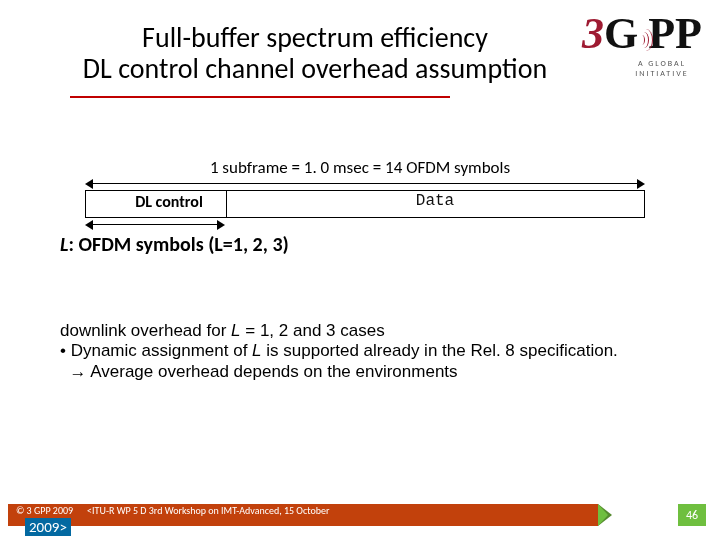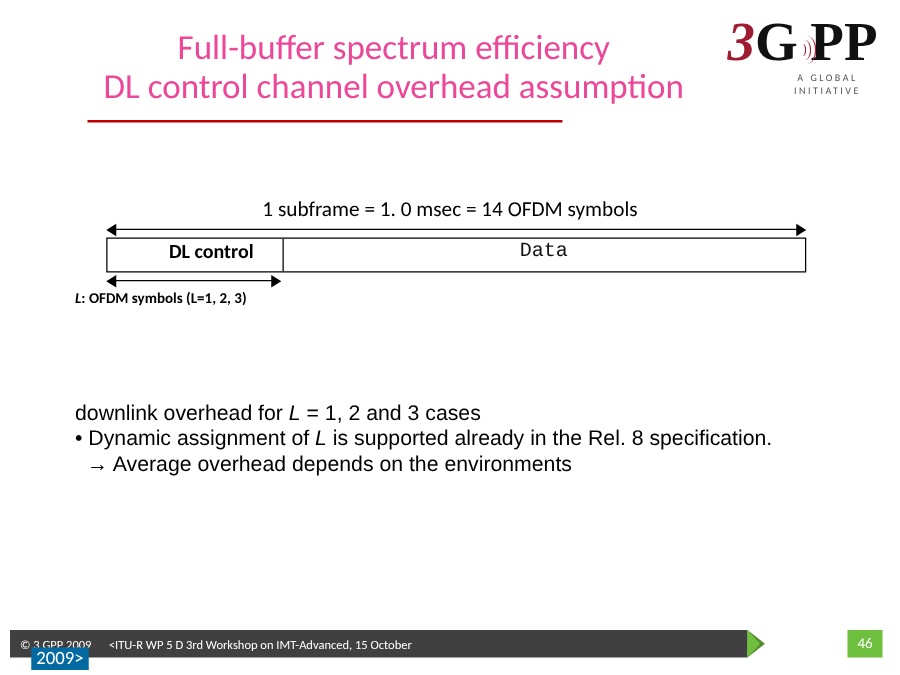--- a/index.html
+++ b/index.html
@@ -1,21 +1,21 @@
 <!DOCTYPE html>
 <html><head>
 <meta charset="utf-8">
 <style>
   * { margin: 0; padding: 0; box-sizing: border-box; }
   html, body { width: 720px; height: 540px; font-family: Calibri, Arial, sans-serif; background: #fff; color: #000; overflow: hidden; }
   .slide { position: relative; width: 720px; height: 540px; }
 
   
   .title-wrap { position: absolute; top: 22px; left: 60px; width: 510px; text-align: center; }
-  .title-wrap h1 { font-size: 28px; font-weight: 400; line-height: 1.12; color: #ec4899; }
+  .title-wrap h1 { font-size: 28px; font-weight: 400; line-height: 1.12; color: #000000; }
   .title-underline { position: absolute; left: 70px; top: 96px; width: 380px; height: 2px; background: #c00000; }
 
   
   .logo-wrap { position: absolute; top: 12px; right: 18px; width: 120px; text-align: center; }
   .logo-3gpp { display: flex; align-items: baseline; justify-content: center; }
   .d3 { font-family: Georgia, "Times New Roman", serif; font-size: 44px; font-weight: 700; color: #9e1b32; font-style: italic; line-height: 1; }
   .dg { font-family: Georgia, "Times New Roman", serif; font-size: 44px; font-weight: 700; color: #111; line-height: 1; }
   .radio-glyph { display:inline-block; width:14px; height:24px; position:relative; top:4px; margin:0 1px; }
   .radio-glyph .arc { position:absolute; border:1px solid #9e1b32; border-left:none; border-top:none; border-bottom:none; border-radius:50%; }
   .arc1 { width:6px; height:10px; left:0; top:7px;}
@@ -39,32 +39,32 @@
   .dl-arrow .al { left:0; border-right:8px solid #000;}
   .dl-arrow .ar { right:0; border-left:8px solid #000;}
 
   
   .top-arrow { position: absolute; top: 179px; left: 85px; width: 560px; height: 10px; }
   .top-arrow .line { position:absolute; top:4px; left:6px; right:6px; height:1px; background:#000;}
   .top-arrow .al,.top-arrow .ar{position:absolute; top:0; width:0;height:0;border-top:5px solid transparent;border-bottom:5px solid transparent;}
   .top-arrow .al{left:0;border-right:8px solid #000;}
   .top-arrow .ar{right:0;border-left:8px solid #000;}
 
-  .l-ofdm { position: absolute; top: 232px; left: 60px; font-size: 12px; font-weight: 700; }
+  .l-ofdm { position: absolute; top: 232px; left: 60px; font-size: 20px; font-weight: 700; }
   .l-ofdm .ital { font-style: italic; }
 
   
   .bullets { position: absolute; top: 300px; left: 60px; width: 620px; font-family: Arial, sans-serif; font-size: 17px; line-height: 1.22; }
   .bullets .row { }
   .bullets .ital { font-style: italic; }
   .bullets .arrow-sym { font-family: Arial, sans-serif; }
 
   
   .footer { position: absolute; left: 0; bottom: 14px; width: 720px; height: 24px; }
-  .footer-green { position: absolute; left: 8px; bottom: 0; width: 590px; height: 22px; background: #404040; display: flex; align-items: center; padding-left: 8px; gap: 14px; }
+  .footer-green { position: absolute; left: 8px; bottom: 0; width: 590px; height: 22px; background: #c2410c; display: flex; align-items: flex-start; padding-left: 8px; gap: 14px; }
   .footer-green .cp { color: #fff; font-size: 10px; }
   .footer-green .sub { color: #fff; font-size: 10px; }
   .footer-tri { position:absolute; left:598px; bottom:0; width:0;height:0;border-top:11px solid transparent;border-bottom:11px solid transparent;border-left:14px solid #558b2f;}
   .footer-tri2 { position:absolute; left:598px; bottom:0; width:0;height:0;border-top:11px solid transparent;border-bottom:11px solid transparent;border-left:10px solid #6fbf3f;}
   .copyline2 { position: absolute; left: 25px; bottom: -10px; font-size: 15px; color: #fff; background:#0369a1; padding:0 4px;}
 
   .pagenum { position: absolute; right: 14px; bottom: 14px; width: 28px; height: 22px; background: #6fbf3f; color: #fff; font-size: 12px; display:flex;align-items:center;justify-content:center;margin-top:34px;}
 </style>
 </head>
 <body>

